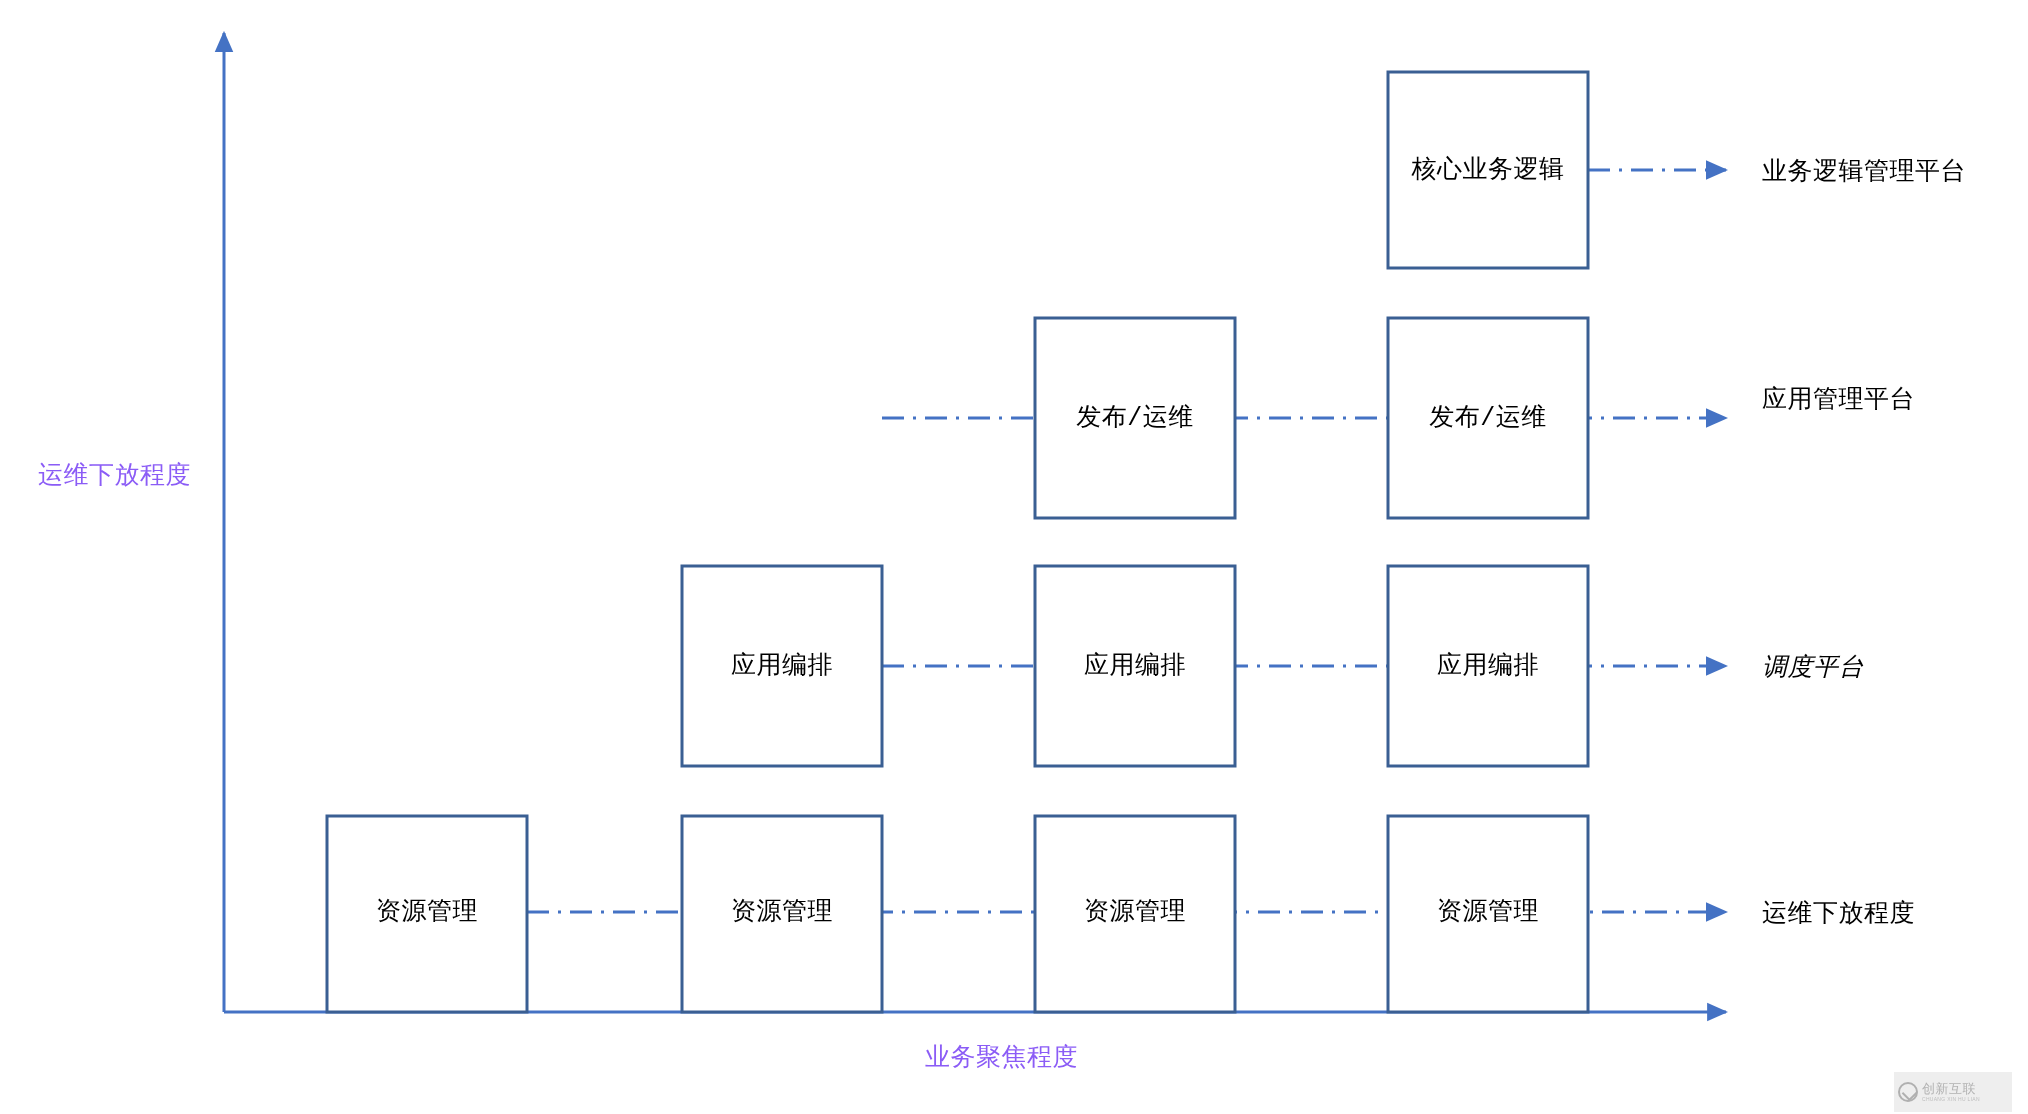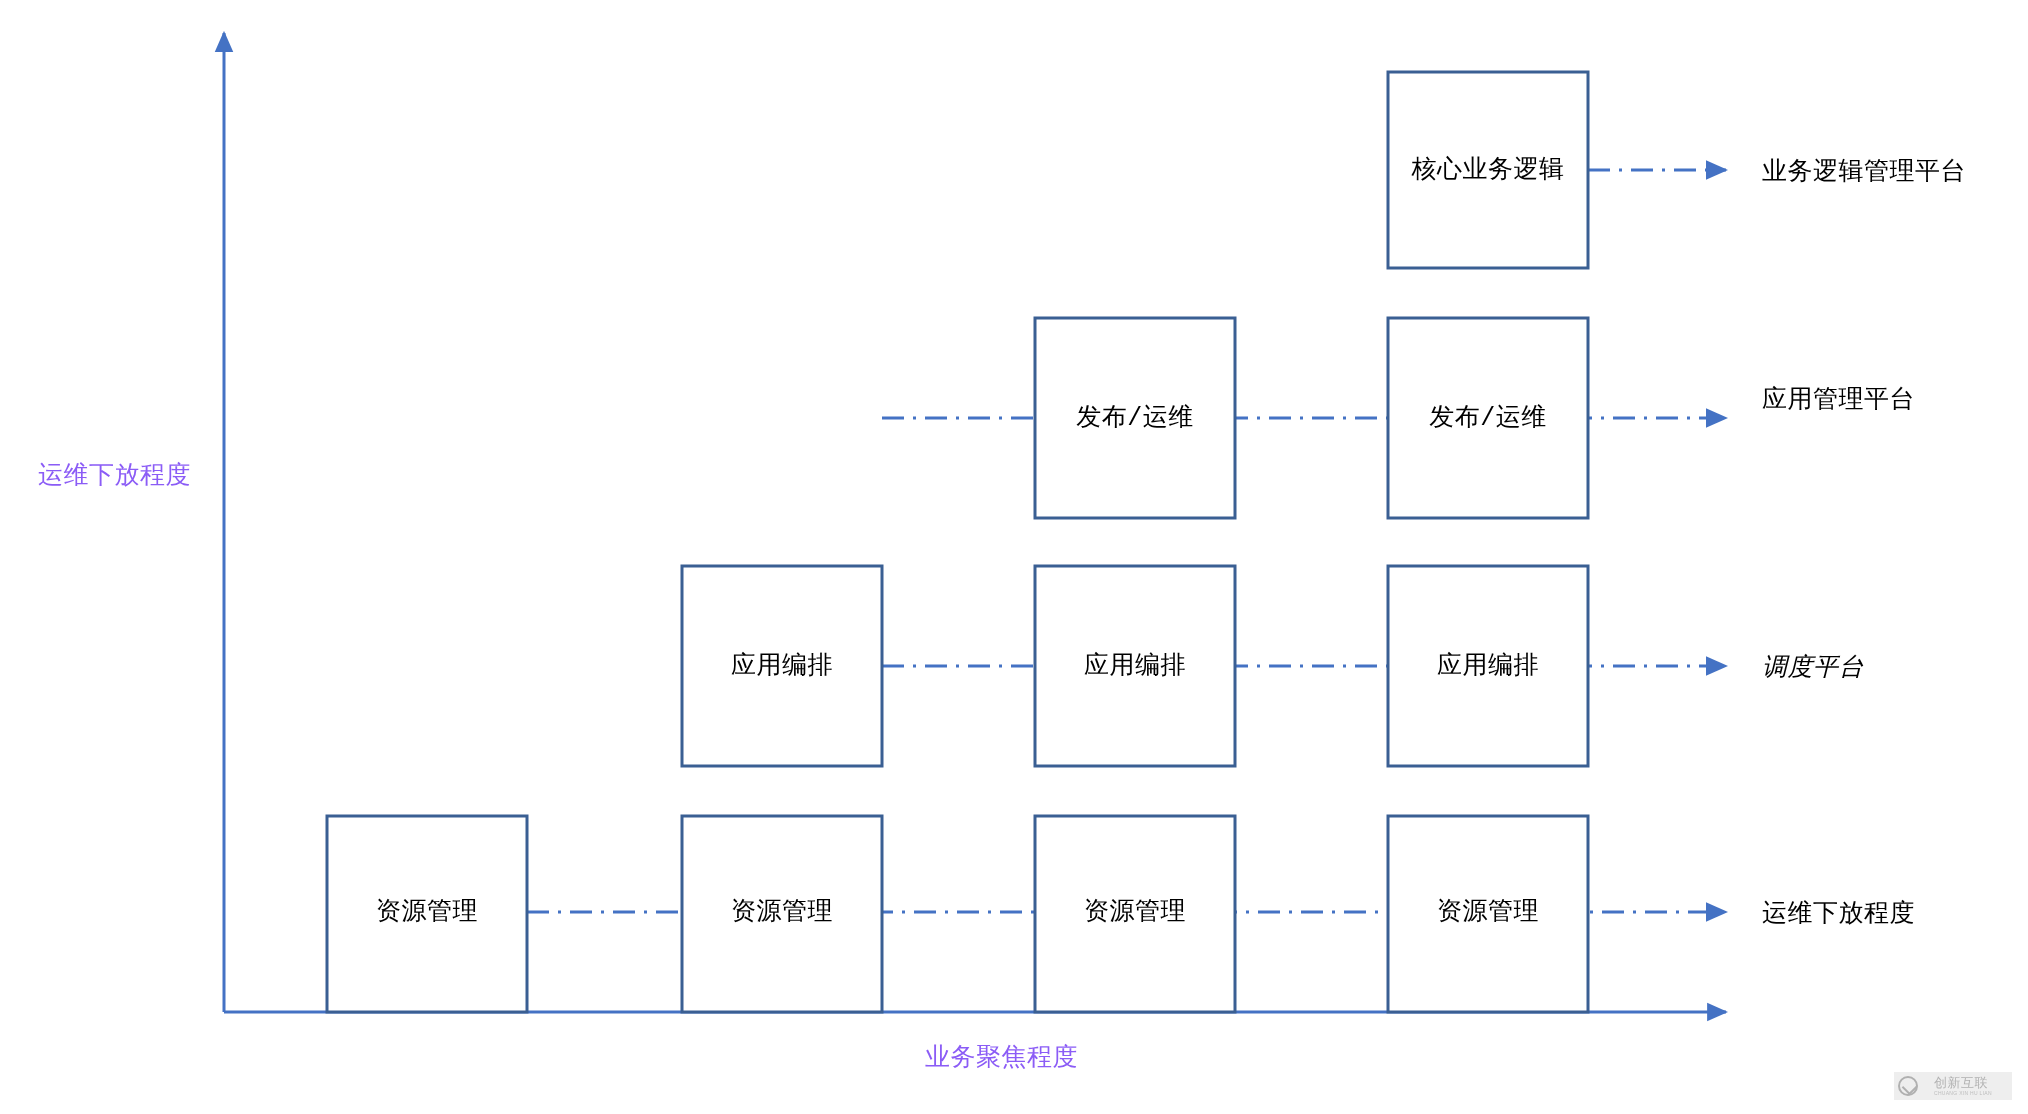--- a/index.html
+++ b/index.html
@@ -42,23 +42,23 @@
     font-size:25px;
     line-height:1;
     white-space:nowrap;
     transform:translateY(-50%);
     letter-spacing:0.5px;
   }
 
   #watermark{
     position:absolute;
     left:1894px;top:1072px;
-    width:118px;height:28px;
+    width:118px;height:40px;
     background:#eeeeee;
-    display:flex;align-items:center;gap:16px;
+    display:flex;align-items:center;gap:4px;
     padding:0 4px;
     box-sizing:border-box;
   }
   #watermark .wm-mark{
     width:20px;height:20px;border-radius:50%;
     border:2.2px solid #b0b0b0;
     box-sizing:border-box;
     position:relative;flex:0 0 auto;
   }
   #watermark .wm-mark::after{

